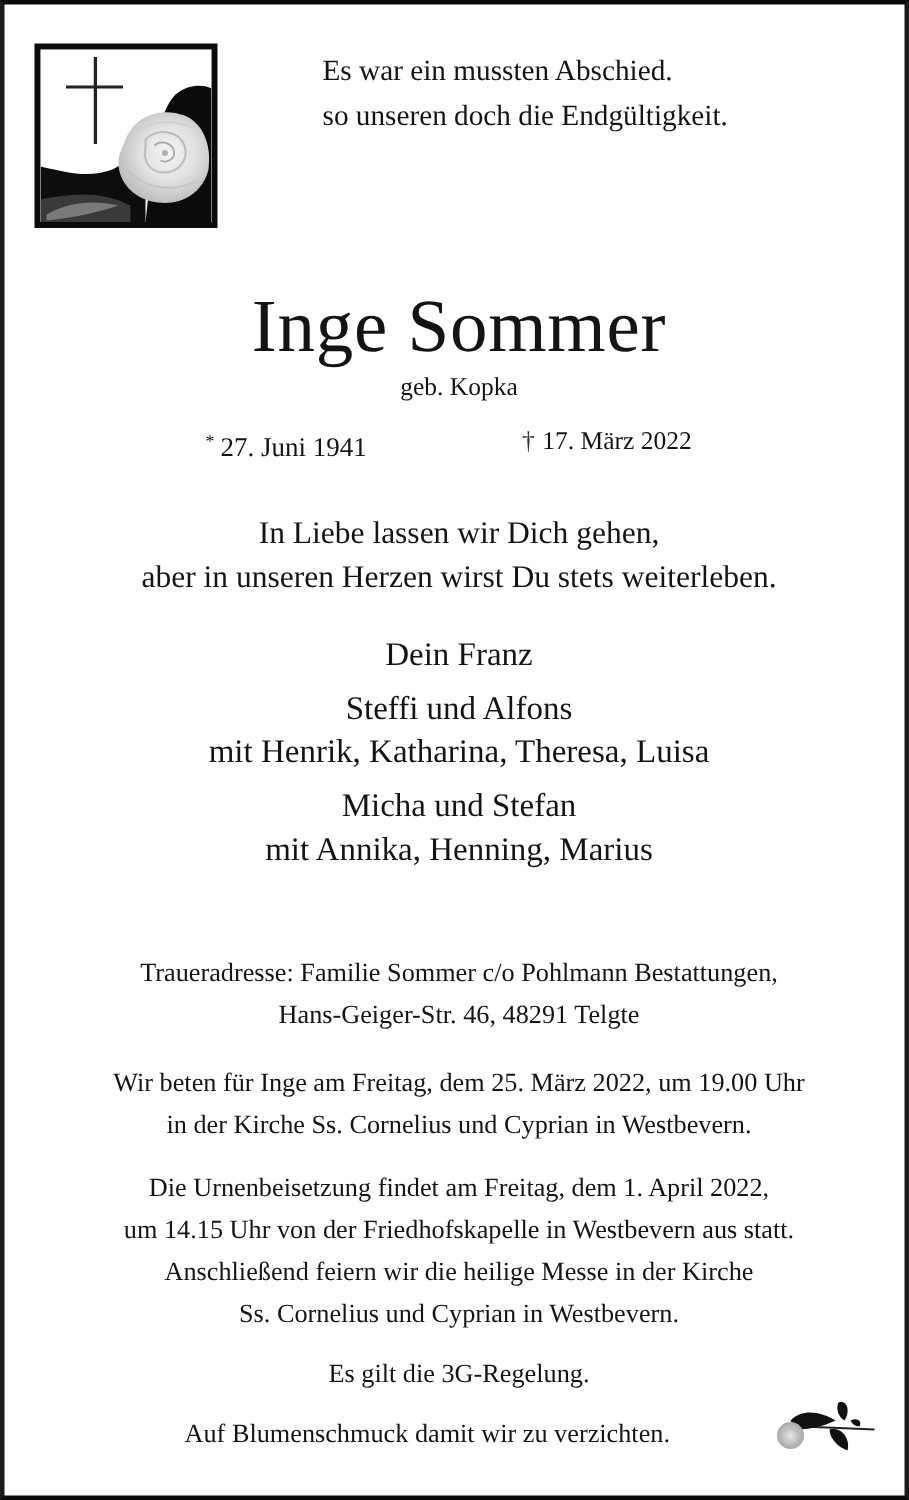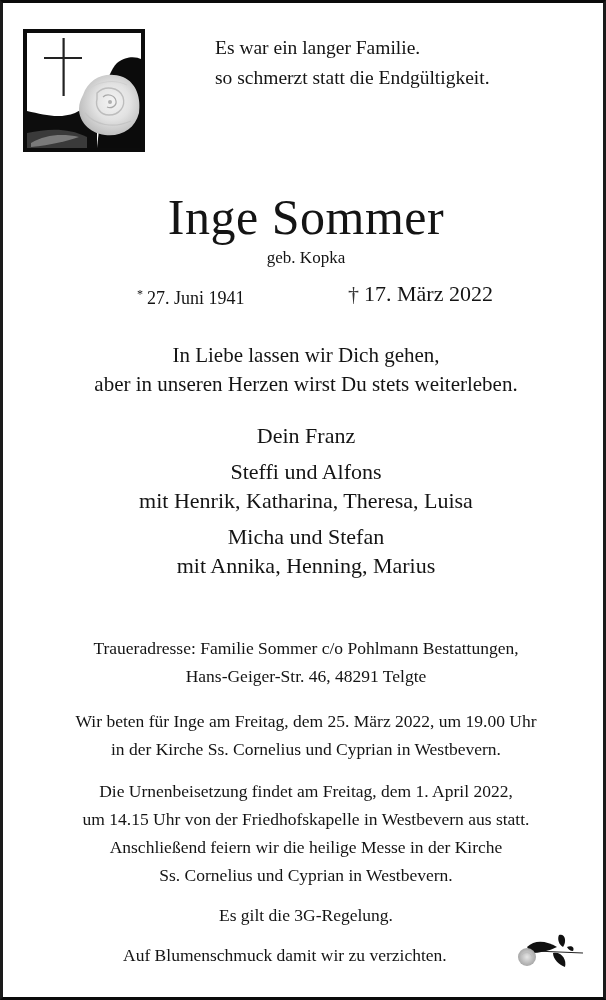--- a/index.html
+++ b/index.html
@@ -24,21 +24,21 @@
   }
   .photo svg { display: block; }
 
   
   .poem { position: absolute; left: 212px; top: 30px; font-size: 19.5px; line-height: 29.6px; }
   .poem div { white-space: nowrap; }
 
   .name { top: 186px; font-size: 50px; line-height: 56px; letter-spacing: 0.5px; }
   .maiden { top: 245px; font-size: 17px; line-height: 20px; }
   .born { left: 118px; top: 280px; font-size: 18px; line-height: 22px; white-space: nowrap; margin-left: 16px; }
-  .died { left: 345px; top: 280px; font-size: 22px; line-height: 22px; white-space: nowrap; }
+  .died { left: 345px; top: 280px; font-size: 17px; line-height: 22px; white-space: nowrap; }
   .born .mark { font-size: 12px; vertical-align: 6px; margin-right: 4px; }
   .died .mark { margin-right: 5px; color: #333; }
 
   .quote { top: 338px; font-size: 21px; line-height: 28.5px; }
 
   .fam { font-size: 22px; line-height: 29px; }
   .fam1 { top: 418px; }
   .fam2 { top: 454px; }
   .fam3 { top: 519px; }
 
@@ -82,22 +82,22 @@
       </g>
 
       <path d="M4 110 C18 102 34 100 52 104 C40 108 24 112 4 114 Z" fill="#7a7a7a"></path>
 
       <rect x="35.5" y="5" width="2.2" height="58" fill="#222"></rect>
       <rect x="17" y="24" width="38" height="2" fill="#222"></rect>
     </svg>
   </div>
 
   <div class="poem serif">
-    <div>Es war ein langer Familie.</div>
-    <div>so schmerzt statt die Endgültigkeit.</div>
+    <div>Es war ein mussten Abschied.</div>
+    <div>so unseren doch die Endgültigkeit.</div>
   </div>
 
   <div class="abs center serif name">Inge Sommer</div>
   <div class="abs center serif maiden">geb. Kopka</div>
 
   <div class="abs serif born">
     <span class="mark">*</span><span>27. Juni 1941</span>
   </div>
   <div class="abs serif died">
     <span class="mark">†</span><span>17. März 2022</span>

